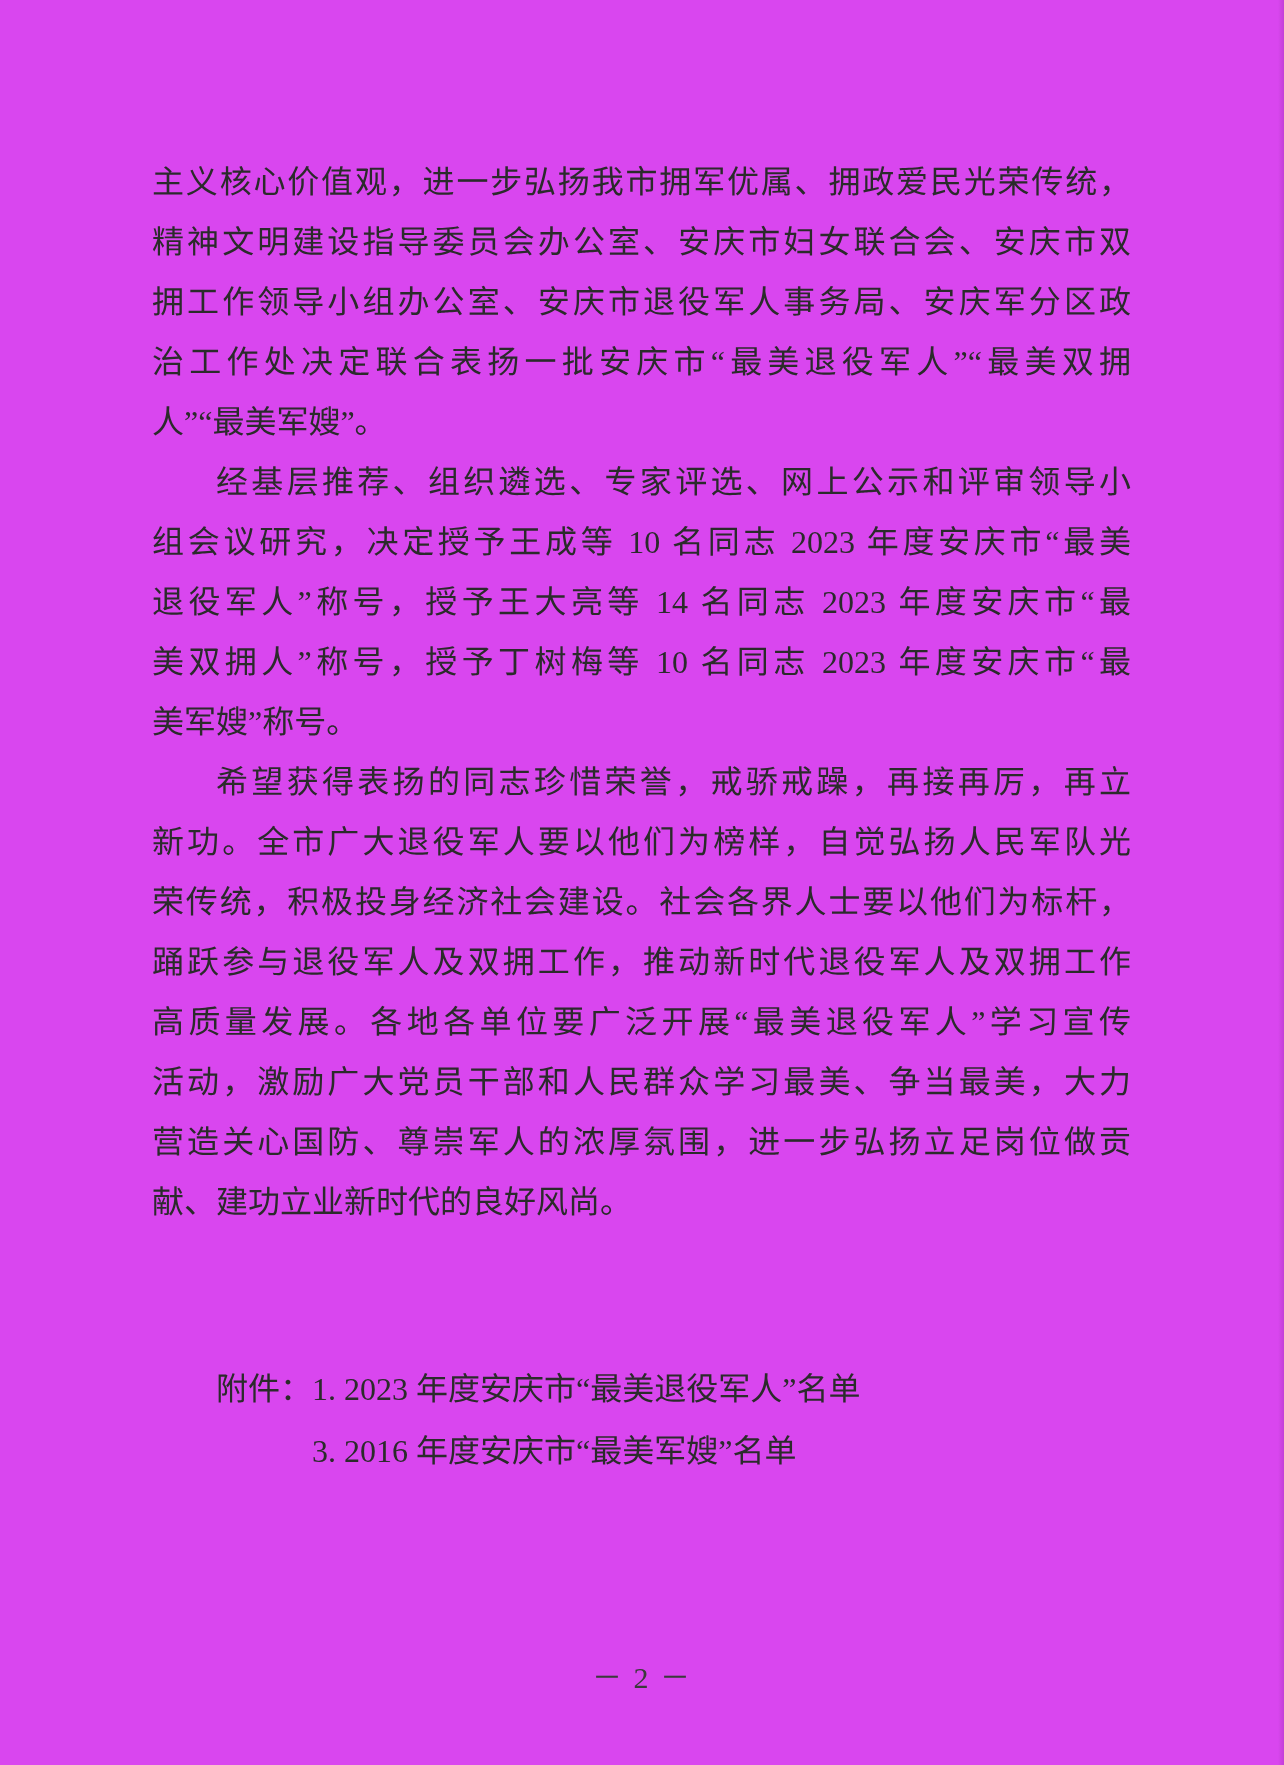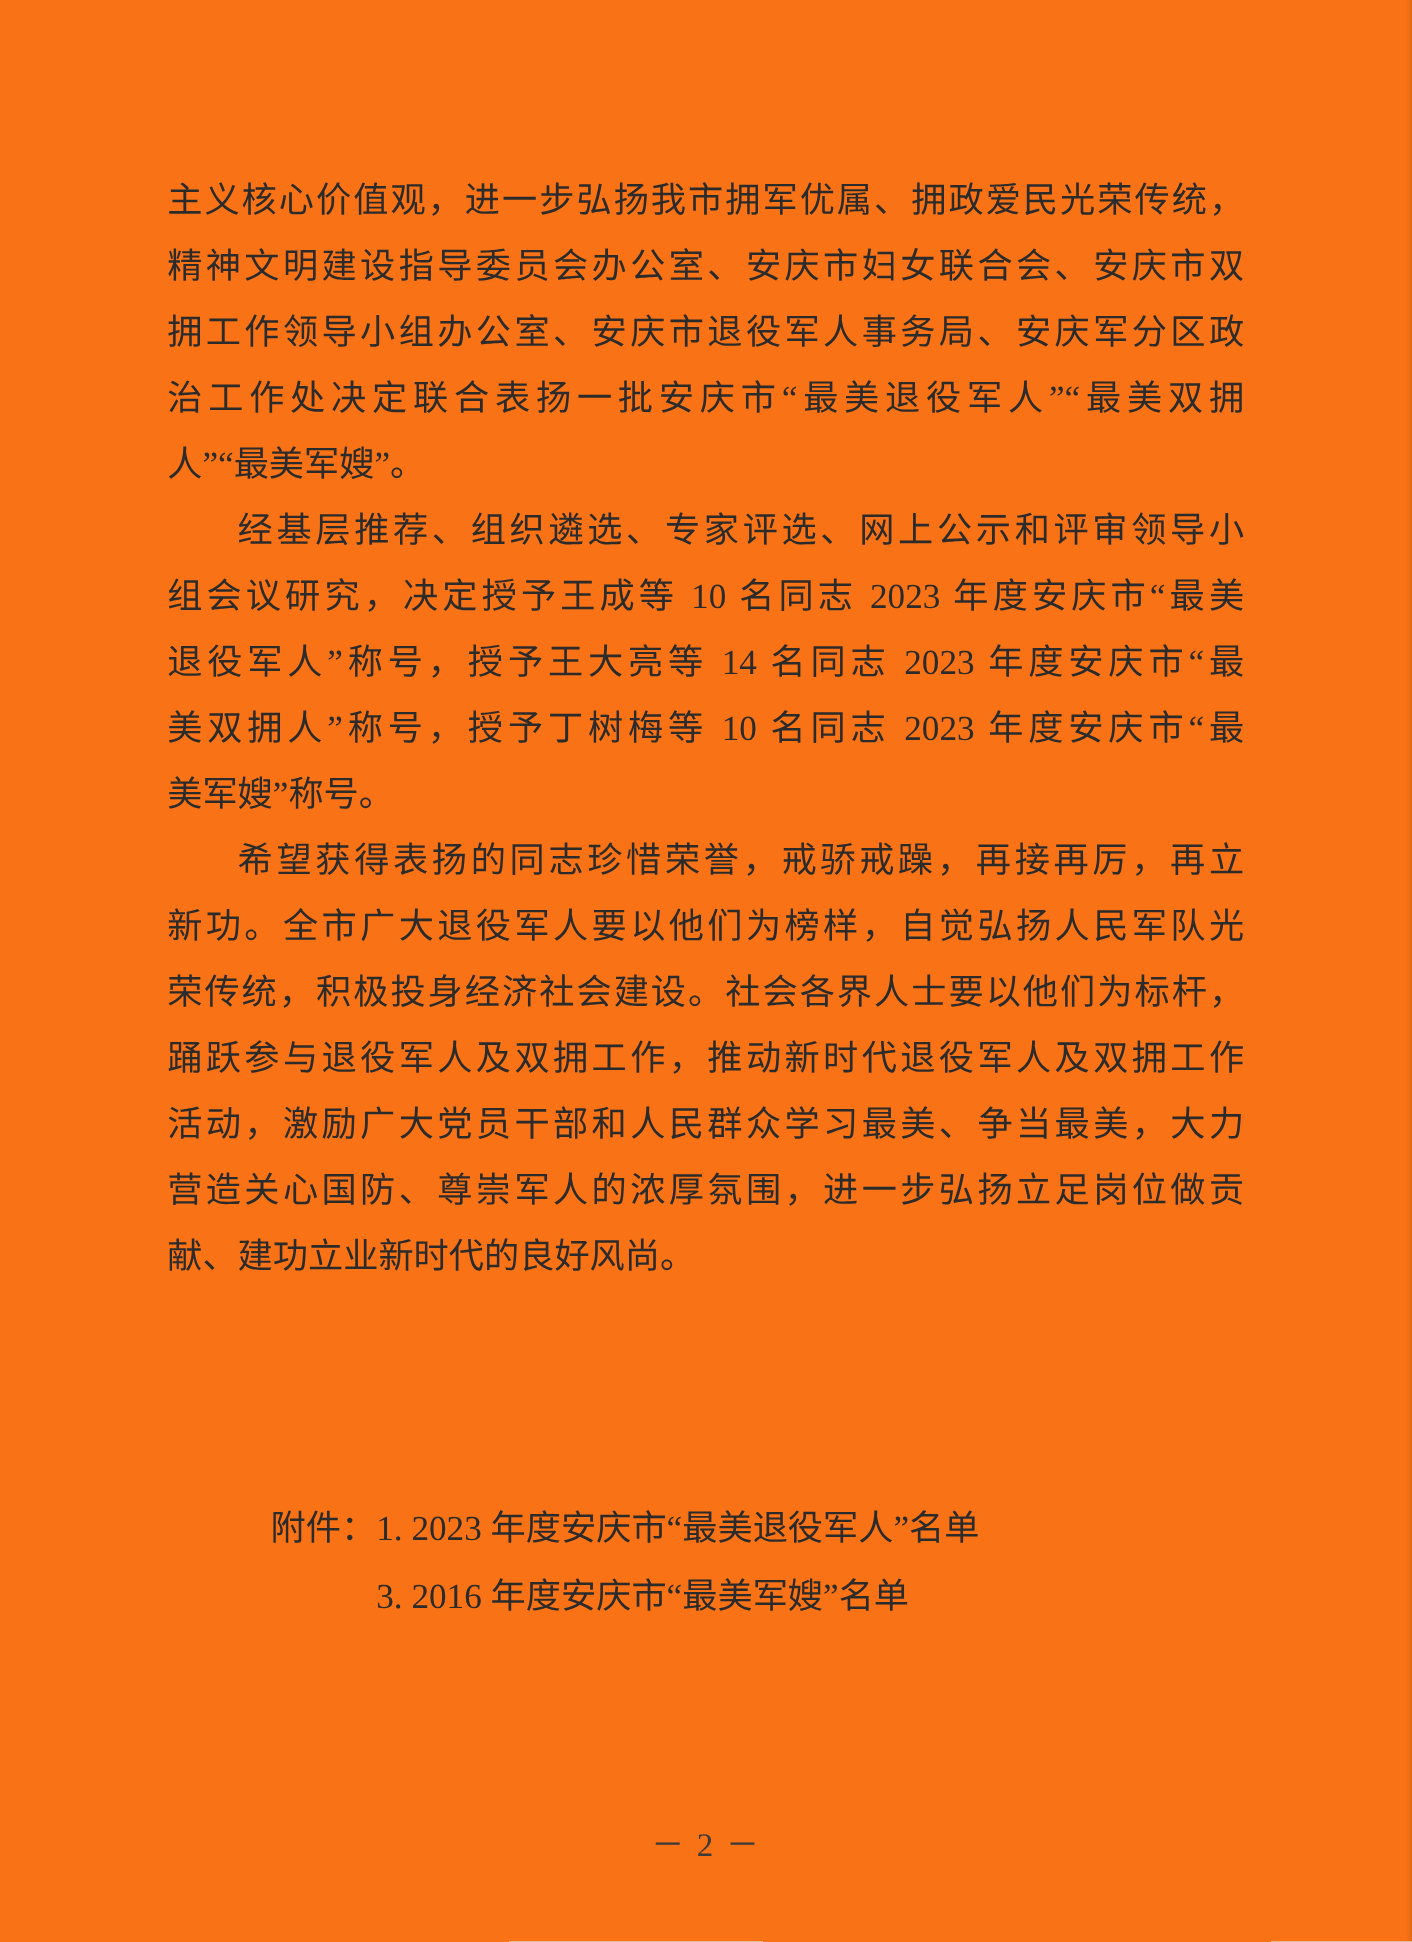--- a/index.html
+++ b/index.html
@@ -5,21 +5,21 @@
   html, body {
     margin: 0;
     padding: 0;
     background: #e9e9e7;
   }
   .page {
     position: relative;
     width: 1284px;
     height: 1765px;
     margin: 0 auto;
-    background: #f97316;
+    background: #d946ef;
     color: #2b2b2b;
     font-family: "Liberation Serif", "DejaVu Serif", serif;
     overflow: hidden;
   }
   
   .page::after {
     content: "";
     position: absolute;
     top: 0; right: 0;
     width: 6px; height: 100%;
@@ -50,21 +50,20 @@
   .attachments {
     position: absolute;
     top: 1358px;
     left: 216px;
   }
   .attach-row {
     font-size: 32px;
     line-height: 62px;
     height: 62px;
     white-space: pre;
-    margin-left: 30px;
   }
   .attach-label {
     display: inline-block;
   }
   .attach-label.spacer {
     visibility: hidden;
   }
   .page-footer {
     position: absolute;
     top: 1660px;
@@ -90,20 +89,21 @@
       <div class="line last">人”“最美军嫂”。</div>
       <div class="line indent">经基层推荐、组织遴选、专家评选、网上公示和评审领导小</div>
       <div class="line">组会议研究，决定授予王成等 10 名同志 2023 年度安庆市“最美</div>
       <div class="line">退役军人”称号，授予王大亮等 14 名同志 2023 年度安庆市“最</div>
       <div class="line">美双拥人”称号，授予丁树梅等 10 名同志 2023 年度安庆市“最</div>
       <div class="line last">美军嫂”称号。</div>
       <div class="line indent">希望获得表扬的同志珍惜荣誉，戒骄戒躁，再接再厉，再立</div>
       <div class="line">新功。全市广大退役军人要以他们为榜样，自觉弘扬人民军队光</div>
       <div class="line">荣传统，积极投身经济社会建设。社会各界人士要以他们为标杆，</div>
       <div class="line">踊跃参与退役军人及双拥工作，推动新时代退役军人及双拥工作</div>
+      <div class="line">高质量发展。各地各单位要广泛开展“最美退役军人”学习宣传</div>
       <div class="line">活动，激励广大党员干部和人民群众学习最美、争当最美，大力</div>
       <div class="line">营造关心国防、尊崇军人的浓厚氛围，进一步弘扬立足岗位做贡</div>
       <div class="line last">献、建功立业新时代的良好风尚。</div>
     </div>
 
   <div class="attachments">
       <div class="attach-row"><span class="attach-label">附件：</span><span>1. 2023 年度安庆市“最美退役军人”名单</span></div>
       <div class="attach-row"><span class="attach-label spacer">附件：</span><span>3. 2016 年度安庆市“最美军嫂”名单</span></div>
     </div>
 

